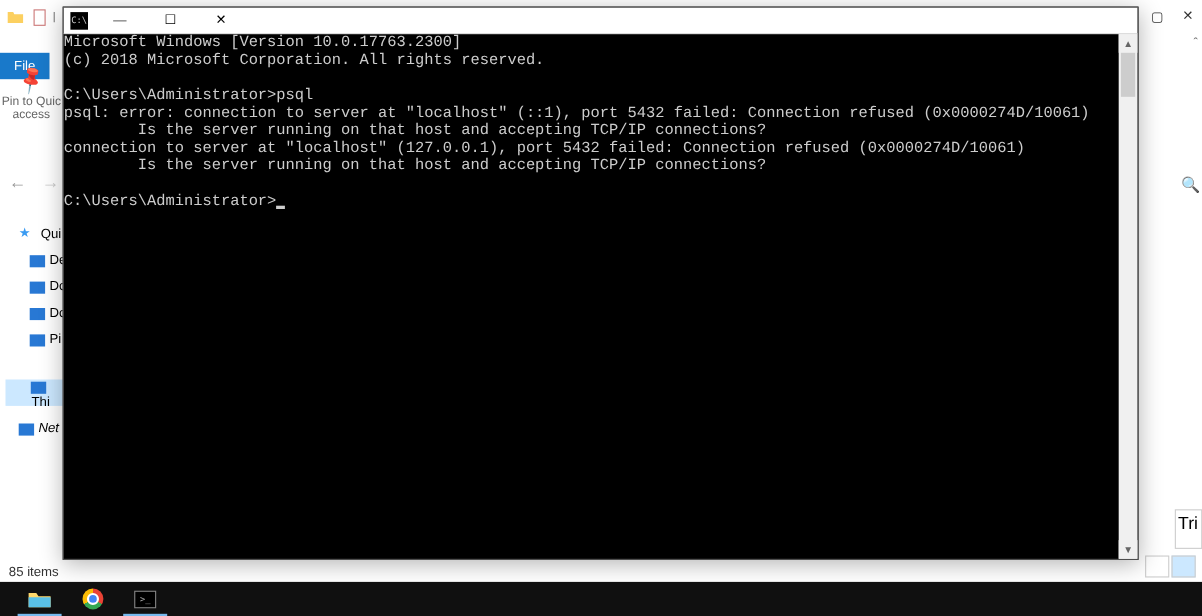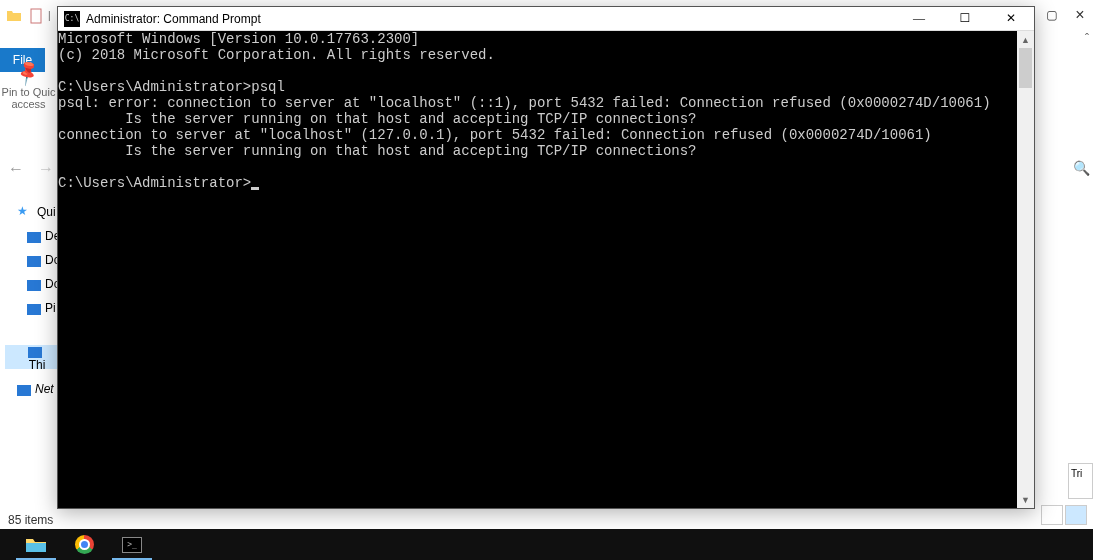--- a/index.html
+++ b/index.html
@@ -59,21 +59,21 @@
     .explorer-right-top {
       position:absolute; right:0; top:8px; display:flex; align-items:center; gap:14px; padding-right:6px;
     }
     .win-ctrl { width:14px; height:14px; display:flex; align-items:center; justify-content:center; color:#333;}
     .right-search {
       position:absolute; right:2px; top:160px; color:#666; font-size:14px;
     }
     .right-arrow-up { position:absolute; right:4px; top:32px; color:#666; font-size:12px;}
     .trial-hint {
       position:absolute; right:0; top:463px; width:25px; height:36px;
-      border:1px solid #ccc; font-size:10px; padding:4px 2px; background:#fff;
+      border:1px solid #ccc; font-size:16px; padding:4px 2px; background:#fff;
       overflow:hidden;
     }
     
     .cmd-window {
       position:absolute; left:57px; top:6px; width:978px; height:503px;
       background:#000; border:1px solid #555;
       box-shadow:0 4px 20px rgba(0,0,0,0.3);
     }
     .cmd-titlebar {
       height:24px; background:#fff; display:flex; align-items:center;
@@ -212,21 +212,20 @@
   <div class="view-icons">
     <div class="view-btn"></div>
     <div class="view-btn active"></div>
   </div>
   <div class="trial-hint">Tri</div>
 </div>
 
 <div class="cmd-window">
   <div class="cmd-titlebar">
     <div class="cmd-icon">C:\</div>
-    <div class="cmd-title">Administrator: Command Prompt</div>
     <div class="cmd-controls">
       <div class="cmd-btn">—</div>
       <div class="cmd-btn">☐</div>
       <div class="cmd-btn close">✕</div>
     </div>
   </div>
   <div class="cmd-body"><span>Microsoft Windows [Version 10.0.17763.2300]</span>
 <span>(c) 2018 Microsoft Corporation. All rights reserved.</span>
 <span></span>
 <span>C:\Users\Administrator&gt;psql</span>

